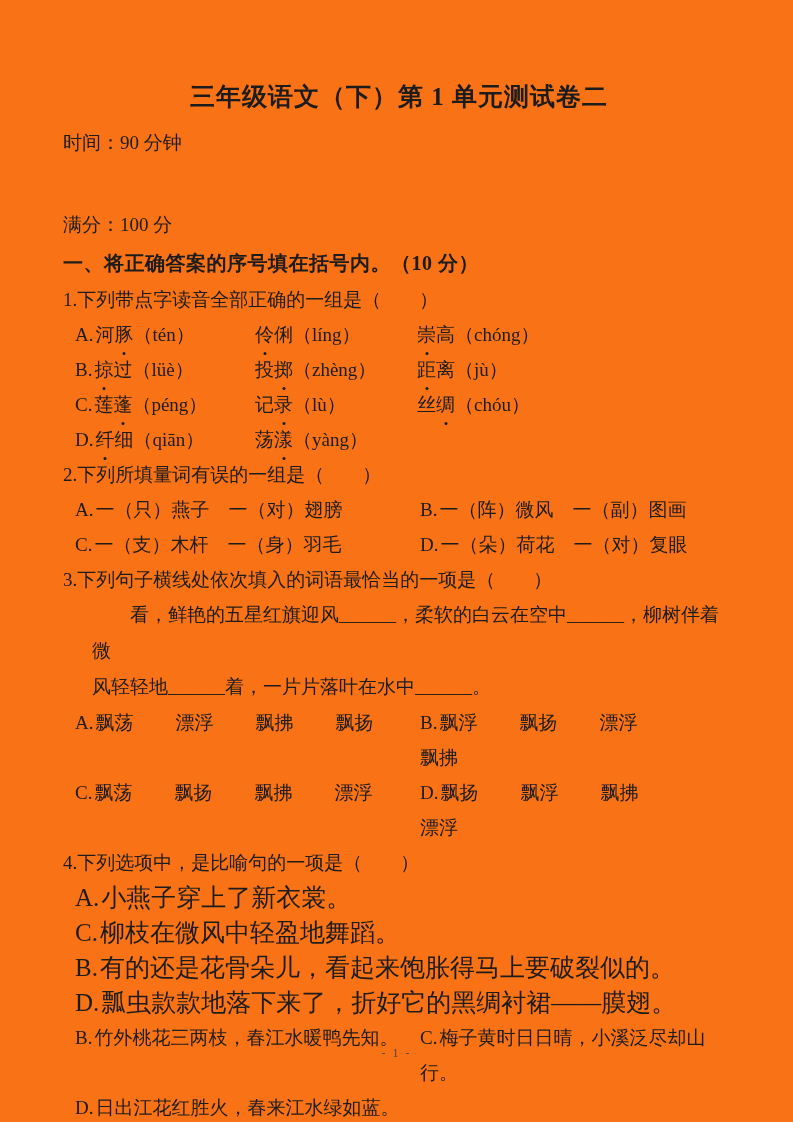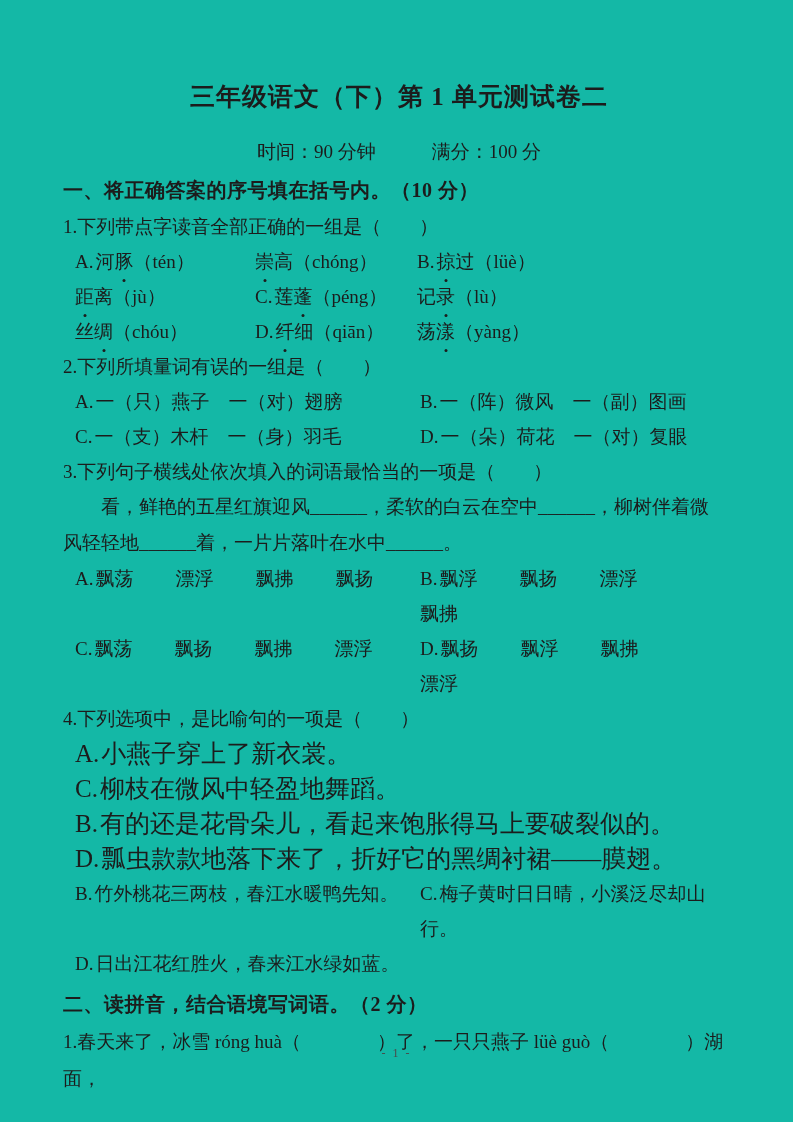--- a/index.html
+++ b/index.html
@@ -8,37 +8,38 @@
     font-family:"Liberation Serif","DejaVu Serif",serif;
     color:#1c1c1c;
     -webkit-font-smoothing:antialiased;
   }
   .page{
     position:relative;
     width:793px;height:1122px;
     box-sizing:border-box;
     padding:80px 58px 0 63px;
     overflow:hidden;
-    background:#14b8a6;
+    background:#f97316;
   }
   .title{
     margin:0;
     font-size:25px;
     font-weight:700;
     text-align:center;
     line-height:34px;
     letter-spacing:1px;
   }
   .meta{
     display:flex;
     justify-content:center;
     gap:56px;
     font-size:19px;
     line-height:26px;
-    margin:25px 0 10px 0;
+    margin:16px 0 10px 0;
+    flex-direction:column;
   }
   .sechead{
     font-size:20px;
     font-weight:700;
     line-height:30px;
     margin:8px 0 4px 0;
     letter-spacing:0.5px;
   }
   .stem{
     font-size:19px;
@@ -74,20 +75,21 @@
     left:50%;
     bottom:-3px;
     transform:translateX(-50%);
     width:3px;height:3px;
     border-radius:50%;
     background:#1c1c1c;
   }
   .kai{
     font-size:19px;
     line-height:36px;
+    margin-left:29px;
   }
   .kai.indent{ text-indent:38px; }
   .w3{
     display:inline-block;
     min-width:80px;
   }
   .s2line{
     font-size:19px;
     line-height:37px;
   }
@@ -112,23 +114,25 @@
     <span>时间：90 分钟</span>
     <span>满分：100 分</span>
   </div>
 
   <h2 class="sechead">一、将正确答案的序号填在括号内。（10 分）</h2>
 
   <div class="stem">1.下列带点字读音全部正确的一组是（　　）</div>
   <div class="q1grid">
 
     <span class="cell"><span class="lab">A.</span><span class="wp">河</span><span class="dotchar">豚</span><span class="wp">（tén）</span></span>
+    <span class="cell"><span class="wp"></span><span class="dotchar">伶</span><span class="wp">俐（líng）</span></span>
     <span class="cell"><span class="wp"></span><span class="dotchar">崇</span><span class="wp">高（chóng）</span></span>
 
     <span class="cell"><span class="lab">B.</span><span class="wp"></span><span class="dotchar">掠</span><span class="wp">过（lüè）</span></span>
+    <span class="cell"><span class="wp">投</span><span class="dotchar">掷</span><span class="wp">（zhèng）</span></span>
     <span class="cell"><span class="wp"></span><span class="dotchar">距</span><span class="wp">离（jù）</span></span>
 
     <span class="cell"><span class="lab">C.</span><span class="wp">莲</span><span class="dotchar">蓬</span><span class="wp">（péng）</span></span>
     <span class="cell"><span class="wp">记</span><span class="dotchar">录</span><span class="wp">（lù）</span></span>
     <span class="cell"><span class="wp">丝</span><span class="dotchar">绸</span><span class="wp">（chóu）</span></span>
 
     <span class="cell"><span class="lab">D.</span><span class="wp"></span><span class="dotchar">纤</span><span class="wp">细（qiān）</span></span>
     <span class="cell"><span class="wp">荡</span><span class="dotchar">漾</span><span class="wp">（yàng）</span></span>
   </div>
 

